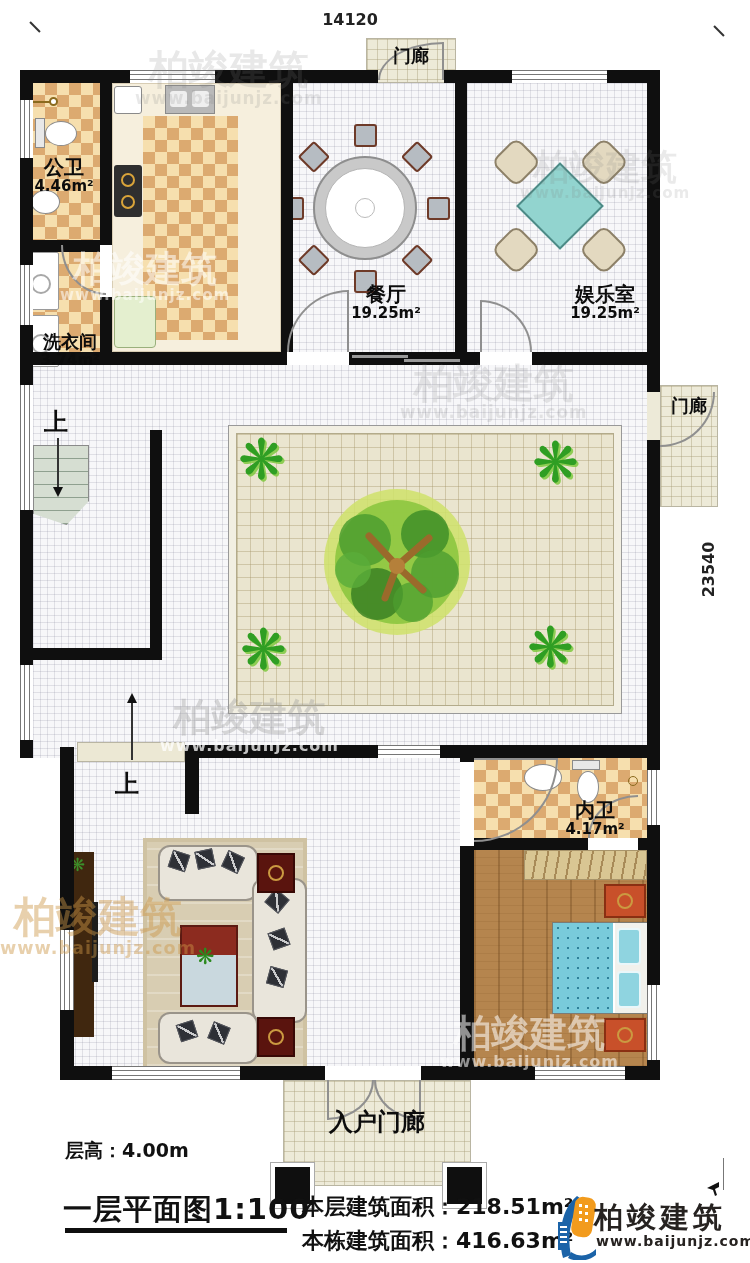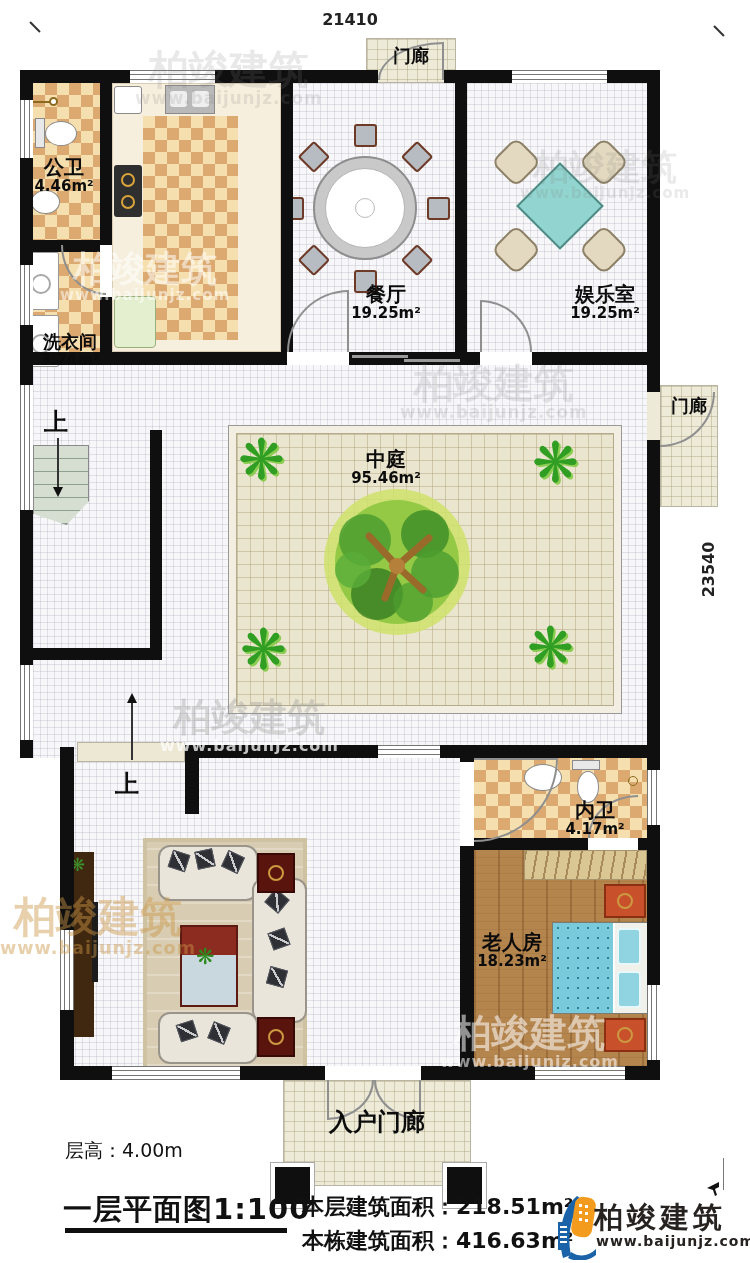--- a/index.html
+++ b/index.html
@@ -249,21 +249,21 @@
 
   <div class="porchf" style="left:283px;top:1080px;width:188px;height:106px;"></div>
   <div class="gap" style="left:325px;top:1066px;width:96px;height:14px;"></div>
   <div class="arc tl" style="left:327px;top:1080px;width:47px;height:40px;"></div>
   <div class="arc tr" style="left:374px;top:1080px;width:47px;height:40px;"></div>
   <div class="leaf" style="left:327px;top:1080px;width:2px;height:40px;"></div>
   <div class="leaf" style="left:419px;top:1080px;width:2px;height:40px;"></div>
   <div class="abs" style="left:271px;top:1163px;width:35px;height:37px;background:#0f0f0f;border:4px solid #fff;outline:1px solid #aaa;box-sizing:content-box;"></div>
   <div class="abs" style="left:443px;top:1163px;width:35px;height:37px;background:#0f0f0f;border:4px solid #fff;outline:1px solid #aaa;box-sizing:content-box;"></div>
 
-  <div class="dim" style="left:300px;top:10px;width:100px;">21410</div>
+  <div class="dim" style="left:300px;top:10px;width:100px;">14120</div>
   <div class="dim" style="left:668px;top:560px;width:80px;transform:rotate(-90deg);">23540</div>
   <div class="tick" style="left:28px;top:26px;"></div>
   <div class="tick" style="left:712px;top:30px;"></div>
 
   <div class="plabel" style="left:366px;top:44px;width:90px;">门廊</div>
   <div class="plabel" style="left:660px;top:394px;width:58px;">门廊</div>
 
   <div class="rlabel" style="left:28px;top:156px;width:72px;">
     <div class="rn">公卫</div>
     <div class="ra">4.46m²</div>
@@ -273,32 +273,24 @@
     <div class="ra">3.74m²</div>
   </div>
   <div class="rlabel" style="left:330px;top:283px;width:112px;">
     <div class="rn">餐厅</div>
     <div class="ra">19.25m²</div>
   </div>
   <div class="rlabel" style="left:549px;top:283px;width:112px;">
     <div class="rn">娱乐室</div>
     <div class="ra">19.25m²</div>
   </div>
-  <div class="rlabel" style="left:330px;top:448px;width:112px;">
-    <div class="rn">中庭</div>
-    <div class="ra">95.46m²</div>
-  </div>
   <div class="rlabel" style="left:549px;top:799px;width:92px;">
     <div class="rn">内卫</div>
     <div class="ra">4.17m²</div>
   </div>
-  <div class="rlabel" style="left:456px;top:931px;width:112px;">
-    <div class="rn">老人房</div>
-    <div class="ra">18.23m²</div>
-  </div>
   <div class="plabel" style="left:283px;top:1106px;width:188px;font-size:24px;">入户门廊</div>
 
   <div class="up" style="left:44px;top:406px;">上</div>
   <div class="up" style="left:115px;top:768px;">上</div>
 
   <div class="wm" style="left:135px;top:48px;font-size:40px;color:rgba(125,125,125,.18);">
     <div>柏竣建筑</div>
     <div class="u">www.baijunjz.com</div>
   </div>
   <div class="wm" style="left:520px;top:148px;font-size:36px;color:rgba(125,125,125,.16);">
@@ -319,21 +311,21 @@
   </div>
   <div class="wm" style="left:0px;top:895px;font-size:42px;color:rgba(205,150,70,.45);">
     <div>柏竣建筑</div>
     <div class="u">www.baijunjz.com</div>
   </div>
   <div class="wm" style="left:440px;top:1014px;font-size:38px;color:rgba(255,255,255,.55);">
     <div>柏竣建筑</div>
     <div class="u">www.baijunjz.com</div>
   </div>
 
-  <div class="abs" style="left:65px;top:1138px;font-size:19px;font-weight:normal;">层高：4.00m</div>
+  <div class="abs" style="left:65px;top:1138px;font-size:19px;font-weight:bold;">层高：4.00m</div>
   <div class="abs" style="left:63px;top:1190px;font-size:29px;font-weight:bold;letter-spacing:1px;">一层平面图1:100</div>
   <div class="abs" style="left:65px;top:1228px;width:222px;height:5px;background:#0f0f0f;"></div>
   <div class="abs" style="left:302px;top:1192px;font-size:22px;font-weight:bold;">本层建筑面积：218.51m²</div>
   <div class="abs" style="left:302px;top:1226px;font-size:22px;font-weight:bold;">本栋建筑面积：416.63m²</div>
 
   <svg class="abs" style="left:556px;top:1192px;" width="42" height="68" viewBox="0 0 42 68">
     <path d="M7,66 C1,42 6,16 21,4 L28,9 C15,21 11,42 15,63 Z" fill="#1b63a8"></path>
     <rect x="17" y="5" width="21" height="40" rx="8" fill="#f29b1d" transform="rotate(9 27 25)"></rect>
     <rect x="23" y="12" width="3" height="3" fill="#fff"></rect>
       <rect x="29" y="13" width="3" height="3" fill="#fff"></rect>

